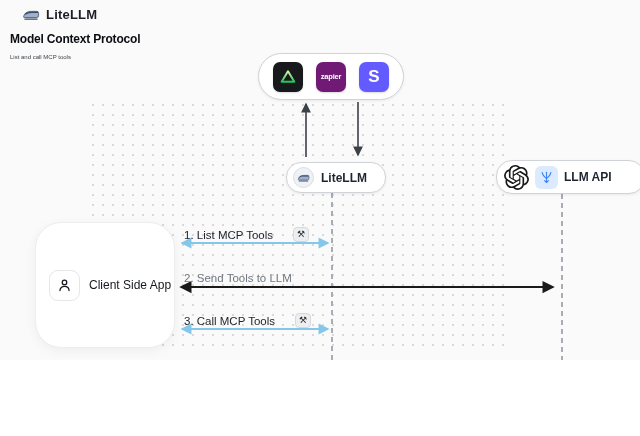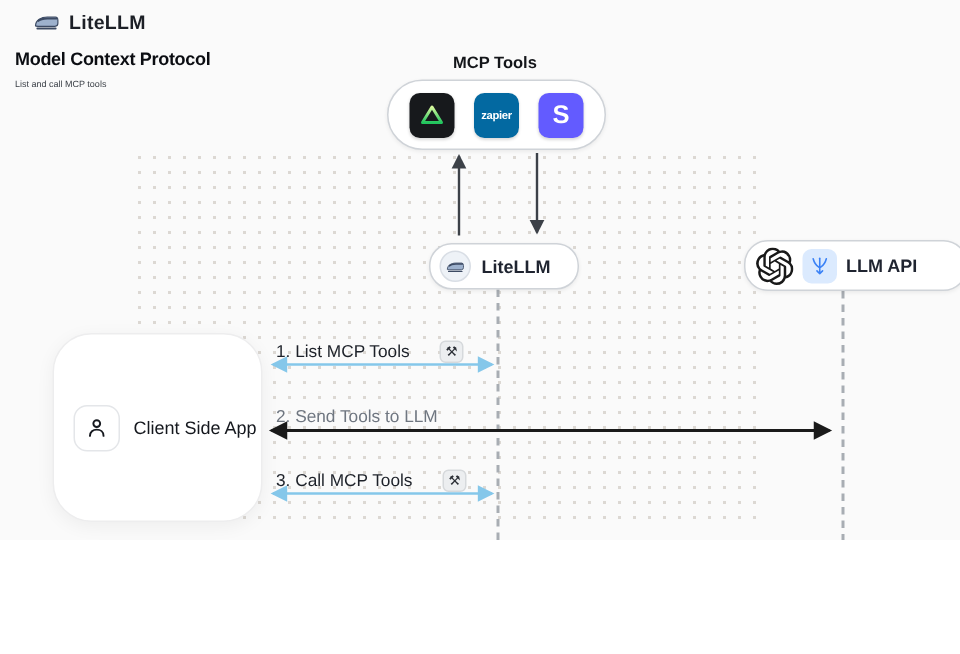--- a/index.html
+++ b/index.html
@@ -23,21 +23,21 @@
   .pill{
     position:absolute;background:#fff;border:1px solid #cfd3d8;border-radius:24px;
     box-shadow:0 1px 3px rgba(0,0,0,.07);display:flex;align-items:center;
   }
   .mcp-label{position:absolute;left:258px;top:36px;width:144px;text-align:center;
     font-size:11px;font-weight:600;color:#14161a;}
   .mcp-pill{left:258px;top:53px;width:144px;height:45px;justify-content:center;gap:13px;}
   .tool-sq{width:30px;height:30px;border-radius:7px;display:flex;align-items:center;justify-content:center;
     box-shadow:0 1px 2px rgba(0,0,0,.15);}
   .tool-sq.dark{background:#17191c;}
-  .tool-sq.zap{background:#0369a1;}
+  .tool-sq.zap{background:#701a75;}
   .tool-sq.str{background:#635bff;}
   .zap-txt{color:#fff;font-size:7.5px;font-weight:700;letter-spacing:-.2px;}
   .str-txt{color:#fff;font-size:17px;font-weight:700;line-height:1;}
 
   .lite-pill{left:286px;top:162px;width:92px;height:29px;border-radius:15px;padding-left:6px;gap:7px;}
   .lite-logo-circle{width:19px;height:19px;border-radius:50%;background:#eef2f7;border:1px solid #d9dee5;
     display:flex;align-items:center;justify-content:center;}
   .node-label{font-size:12px;font-weight:600;color:#1f2430;}
 
   .llm-pill{left:496px;top:160px;width:140px;height:32px;border-radius:16px;padding-left:7px;gap:6px;}
@@ -97,21 +97,20 @@
     <line x1="562" y1="194" x2="562" y2="408" stroke="#a8adb3" stroke-width="2" stroke-dasharray="5 4"></line>
 
     <line x1="306" y1="157" x2="306" y2="104" stroke="#3c4148" stroke-width="1.6" marker-end="url(#ah-grey)"></line>
     <line x1="358" y1="102" x2="358" y2="155" stroke="#3c4148" stroke-width="1.6" marker-end="url(#ah-grey)"></line>
 
     <line x1="182" y1="243" x2="328" y2="243" stroke="#85c7ea" stroke-width="1.8" marker-start="url(#ah-blue)" marker-end="url(#ah-blue)"></line>
     <line x1="181" y1="287" x2="553" y2="287" stroke="#1a1a1a" stroke-width="2" marker-start="url(#ah-black)" marker-end="url(#ah-black)"></line>
     <line x1="182" y1="329" x2="328" y2="329" stroke="#85c7ea" stroke-width="1.8" marker-start="url(#ah-blue)" marker-end="url(#ah-blue)"></line>
   </svg>
 
-  <div class="mcp-label">MCP Tools</div>
   <div class="pill mcp-pill">
     <div class="tool-sq dark">
       <svg width="20" height="20" viewBox="0 0 24 24">
         <defs>
           <linearGradient id="gt" x1="0" y1="0" x2="0" y2="1">
             <stop offset="0" stop-color="#d9f99d"></stop>
               <stop offset="1" stop-color="#22c55e"></stop>
           </linearGradient>
         </defs>
         <path d="M12 5.2 L19.6 17.6 H4.4 Z" fill="none" stroke="url(#gt)" stroke-width="2.4" stroke-linejoin="round"></path>

